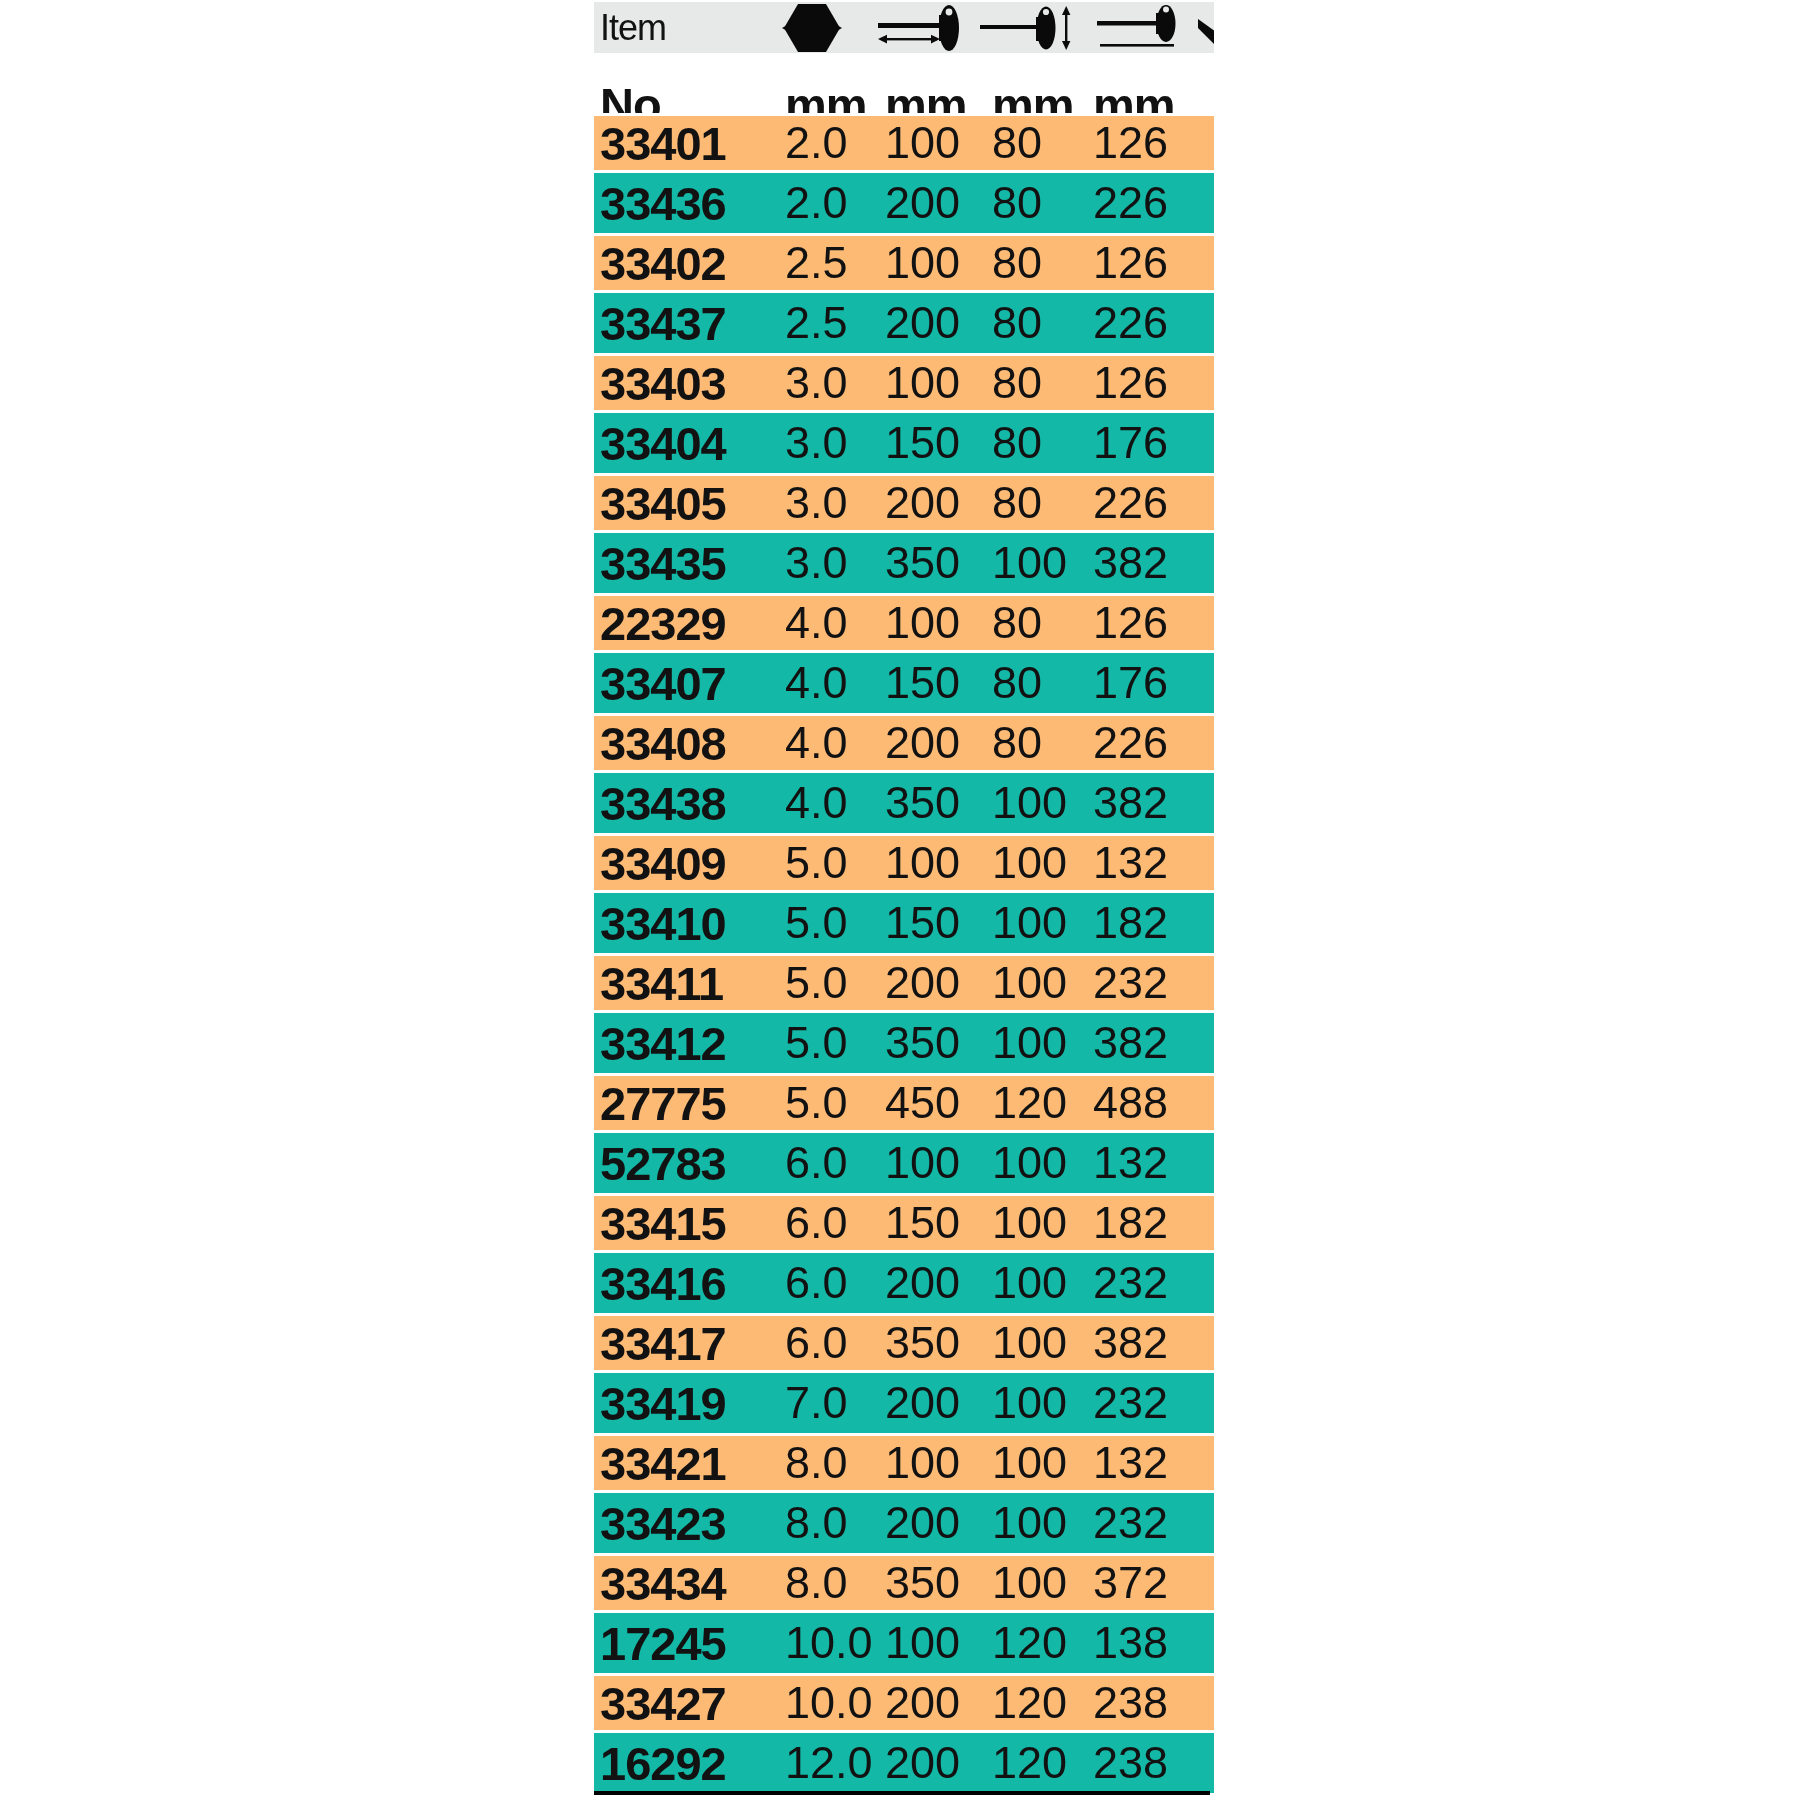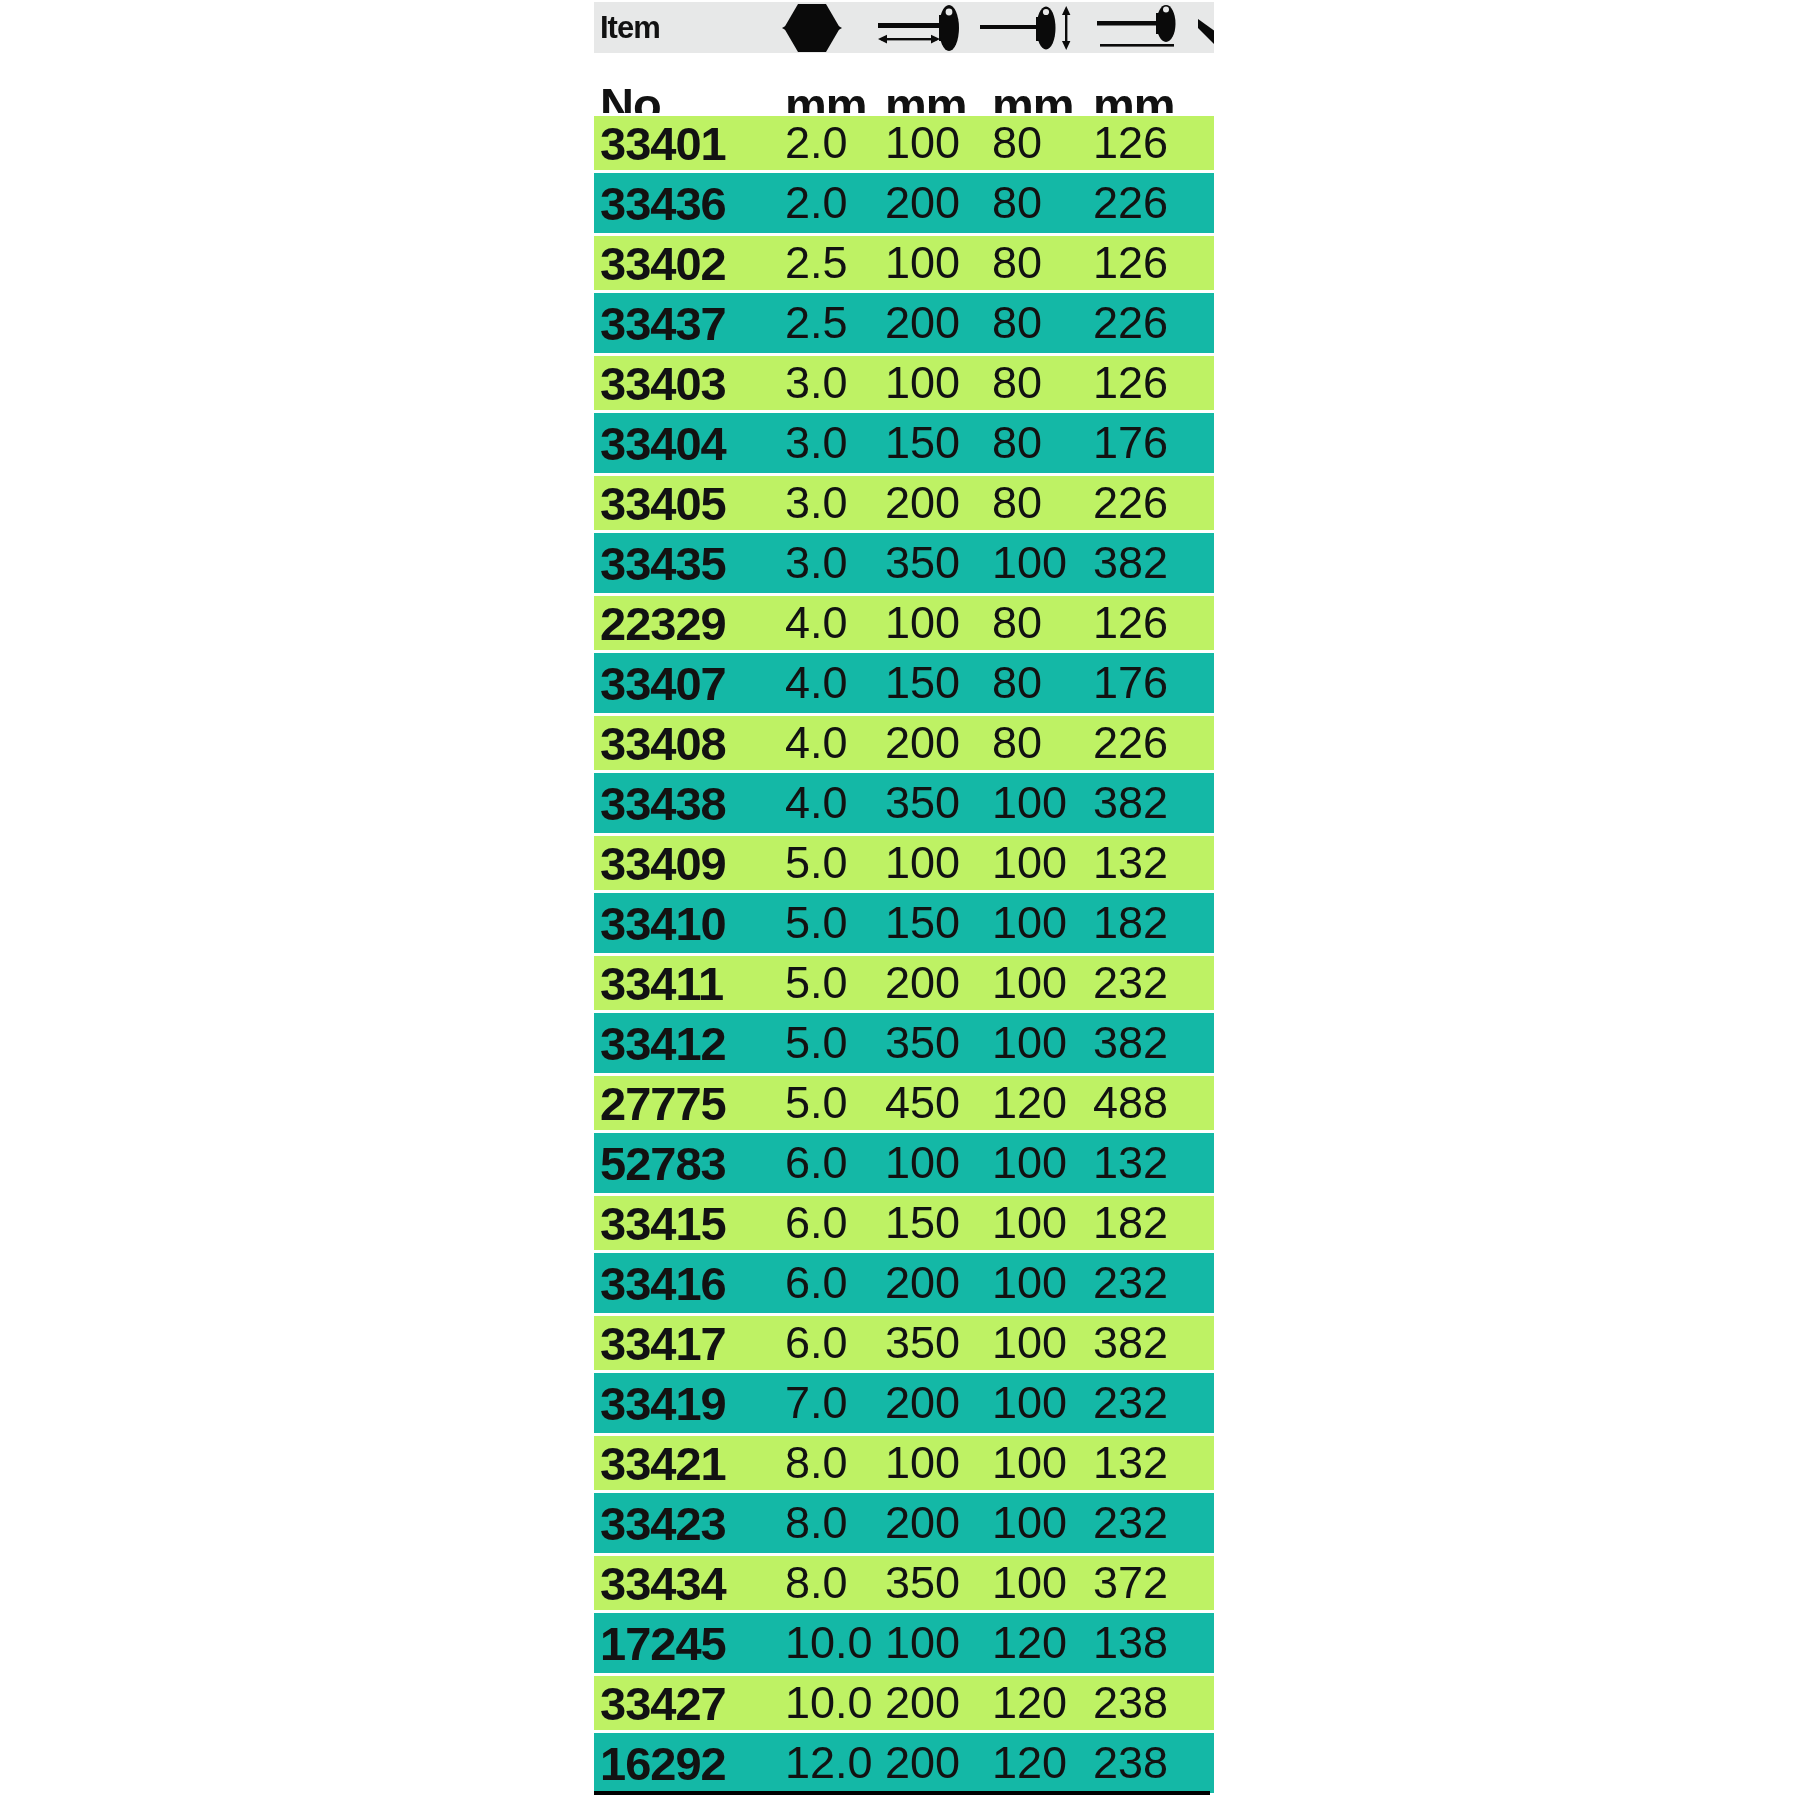--- a/index.html
+++ b/index.html
@@ -3,21 +3,21 @@
 <meta charset="utf-8">
 <style>
   html,body{margin:0;padding:0;}
   .page{position:relative;width:1800px;height:1800px;background:#ffffff;overflow:hidden;
         font-family:"Liberation Sans",sans-serif;color:#121212;}
   .spec-table{position:absolute;left:594px;top:0;width:620px;height:1800px;}
 
   
   .hdr-band{position:absolute;left:0;top:2px;width:620px;height:51px;background:#e7e8e8;overflow:hidden;}
   .hdr-item{position:absolute;left:6px;top:0;height:51px;display:flex;align-items:center;
-            font-weight:bold;font-size:31px;letter-spacing:-1px;}
+            font-weight:normal;font-size:36px;letter-spacing:-1px;}
   .hicon{position:absolute;top:0;height:51px;display:flex;align-items:center;}
   .hicon svg{display:block;}
   .ic-hex{left:188px;}
   .ic-blade{left:282px;}
   .ic-handle{left:386px;}
   .ic-total{left:501px;}
   .ic-check{left:604px;}
 
   
   .hdr-units{position:absolute;left:0;top:53px;width:620px;height:60px;background:#ffffff;margin-top:21px;}
@@ -28,21 +28,21 @@
   .c1{left:6px;}
   .c2{left:191px;}
   .c3{left:291px;}
   .c4{left:398px;}
   .c5{left:499px;}
   .bold{font-weight:bold;font-size:47px;letter-spacing:-1px;}
 
   
   .rows{position:absolute;left:0;top:113px;width:620px;}
   .row{position:relative;width:100%;height:60px;background:#14b8a6;}
-  .row.alt{background:#bef264;box-shadow:inset 0 3px 0 #ffffff, inset 0 -3px 0 #ffffff;}
+  .row.alt{background:#fdba74;box-shadow:inset 0 3px 0 #ffffff, inset 0 -3px 0 #ffffff;}
 
   .bottom-rule{position:absolute;left:0;top:1791px;width:616px;height:4px;background:#000000;}
 </style>
 </head>
 <body>
 
 <div class="page">
   <div class="spec-table">
 
     <div class="hdr-band">

